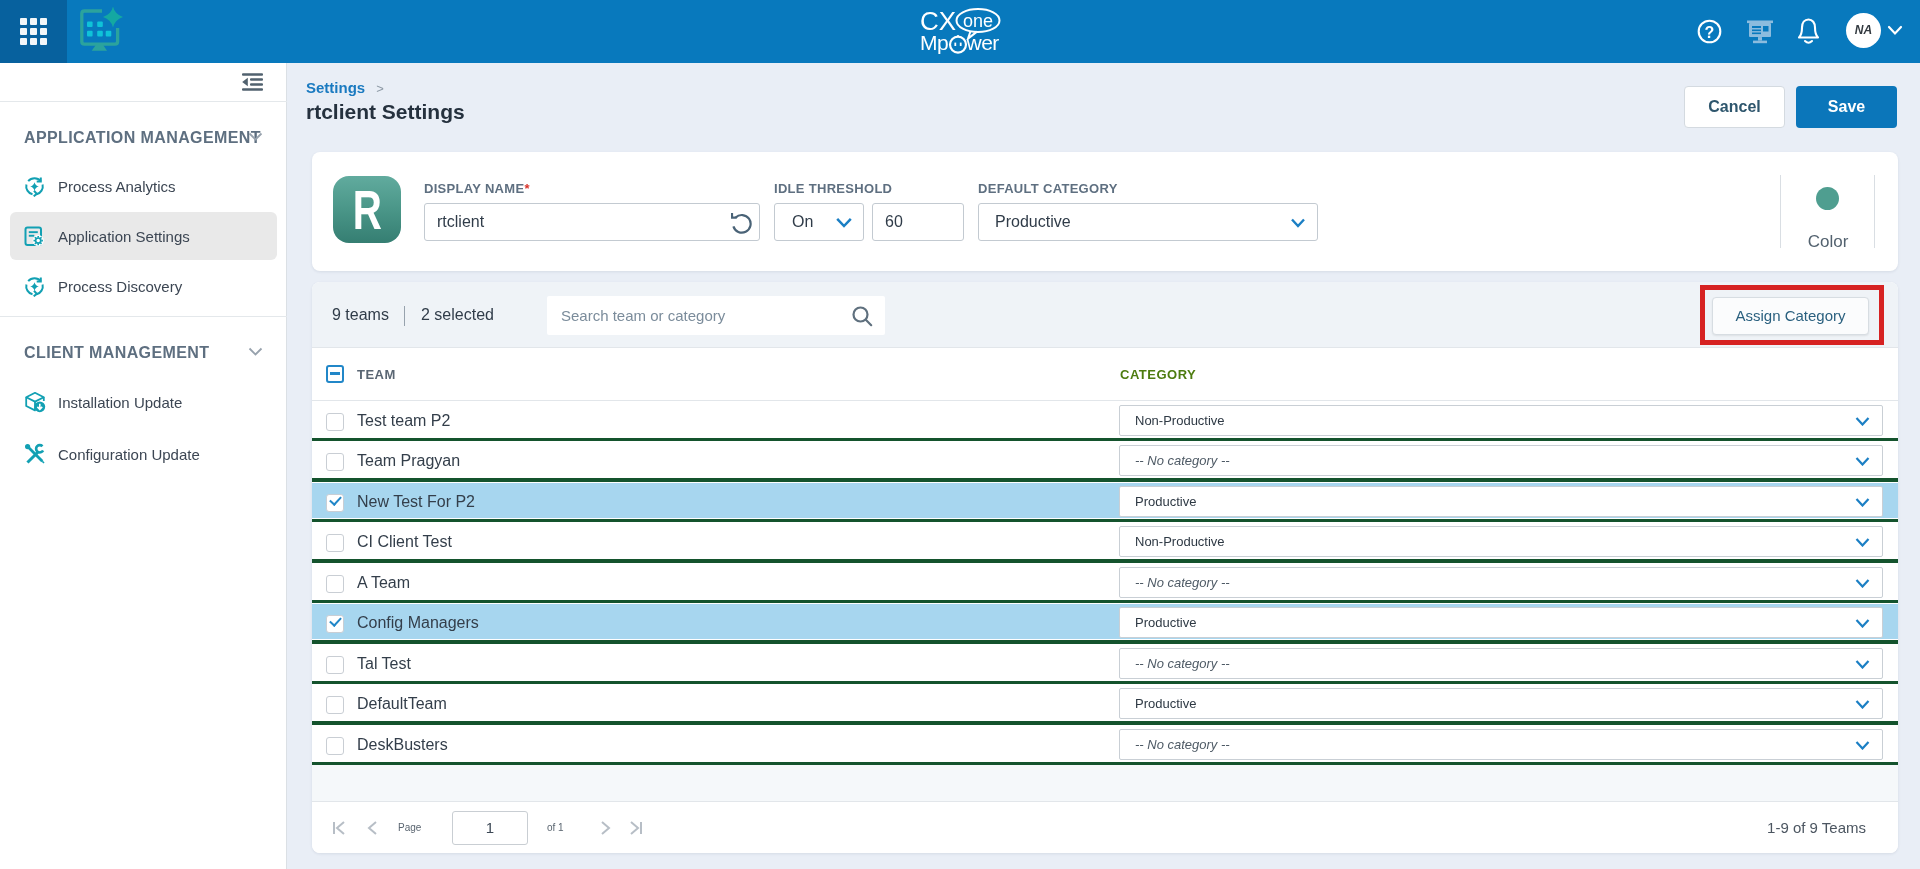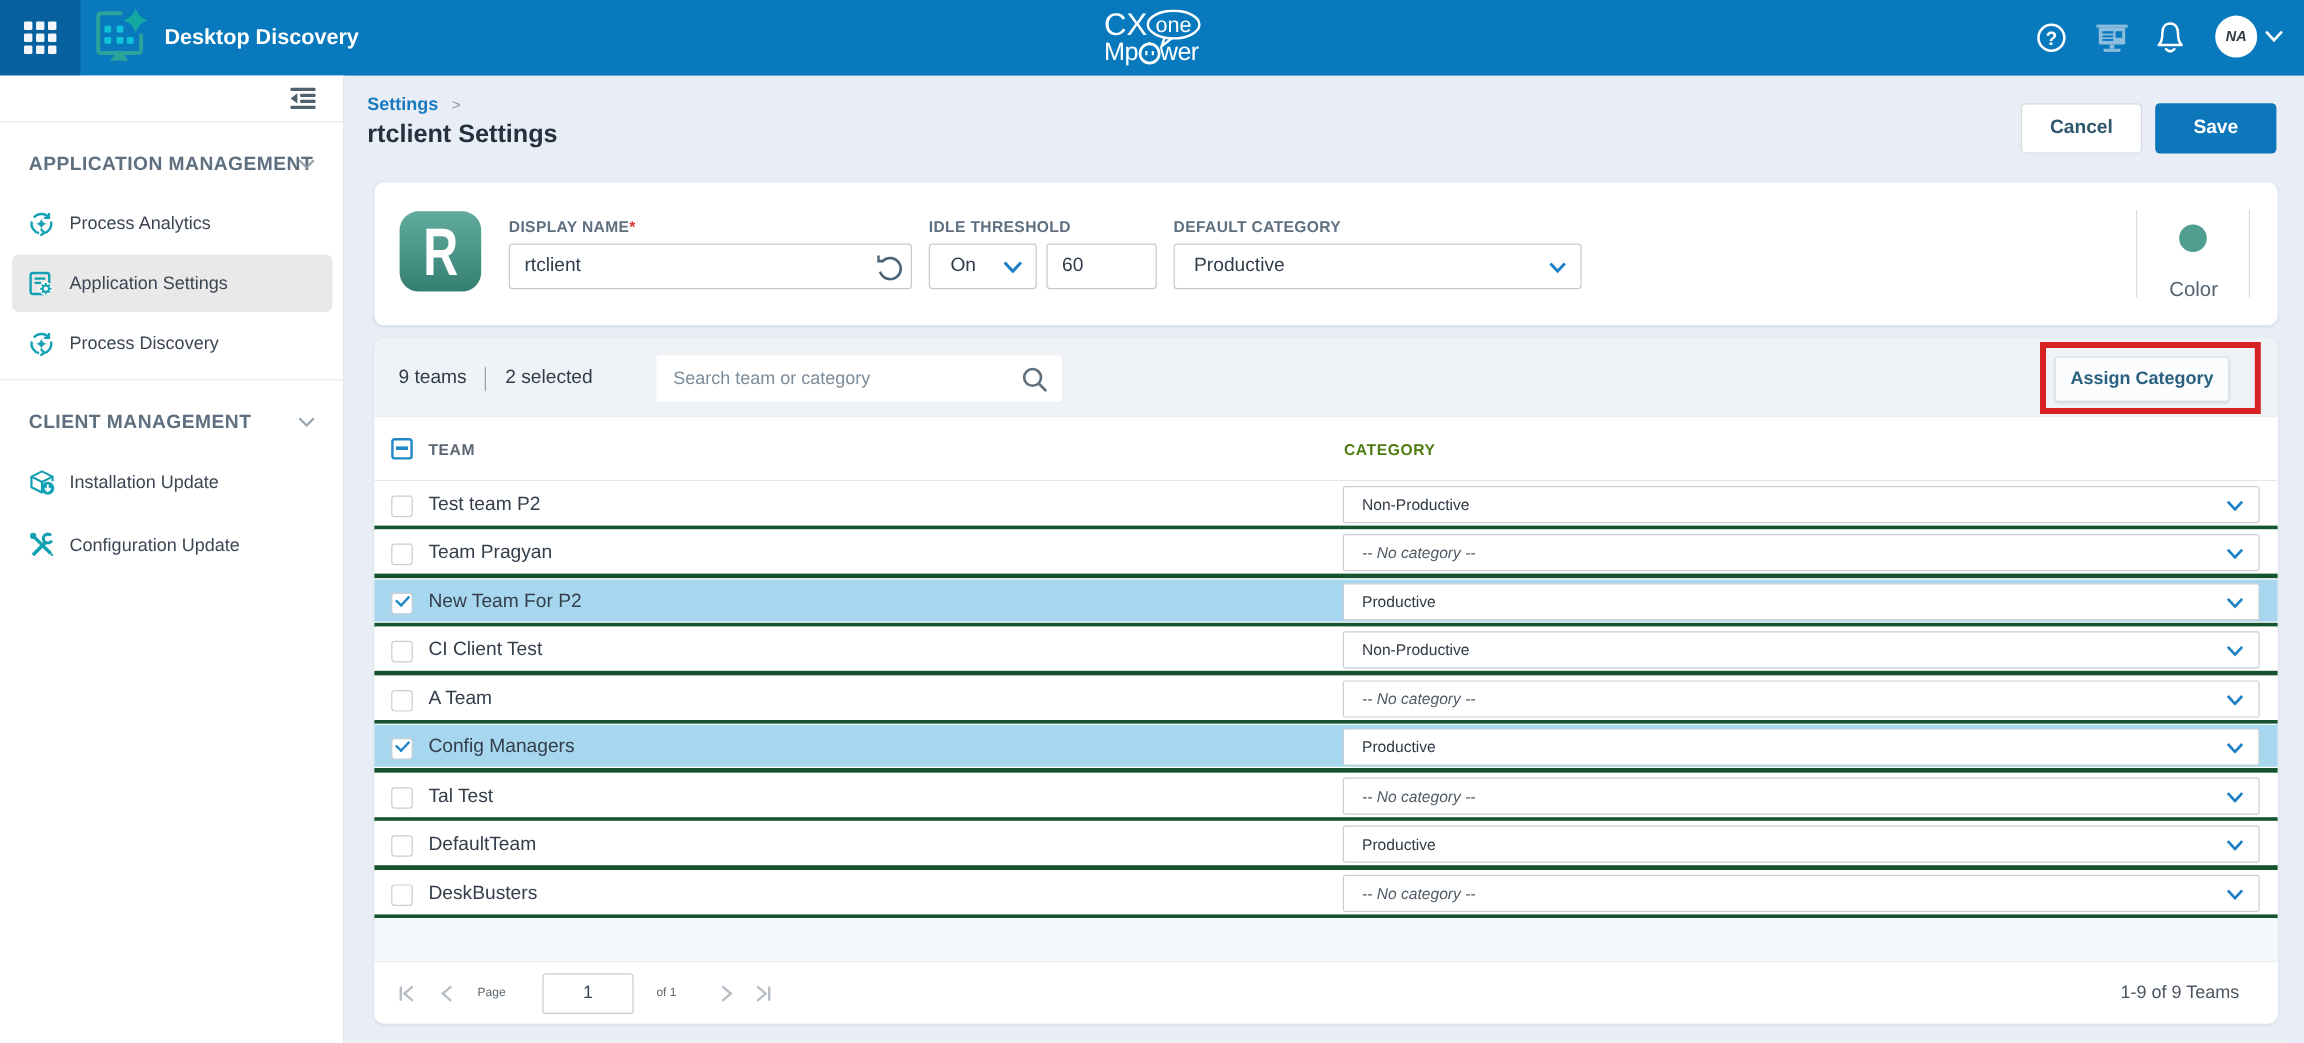--- a/index.html
+++ b/index.html
@@ -66,23 +66,23 @@
   .card2 { position:absolute; left:312px; top:282px; width:1586px; height:571px; background:#ffffff;
            border-radius:8px; box-shadow:0 1px 3px rgba(40,60,90,0.10); }
   .toolbar { position:absolute; left:0; top:0; width:1586px; height:66px; background:#eff3f7;
              border-radius:8px 8px 0 0; border-bottom:1px solid #e2e6ea; }
   .t-count { position:absolute; left:20px; top:24px; font-size:16px; color:#303c49; }
   .t-bar { position:absolute; left:92px; top:24px; width:1px; height:20px; background:#97a2ad; }
   .t-sel { position:absolute; left:109px; top:24px; font-size:16px; color:#303c49; }
   .searchbox { position:absolute; left:235px; top:14px; width:338px; height:39px; background:#ffffff; border-radius:2px; }
   .searchbox span { position:absolute; left:14px; top:11px; font-size:15px; color:#7b8c9b; }
   .redbox { position:absolute; left:1388px; top:3px; width:184px; height:60px; border:5px solid #d62222; }
-  .assignbtn { position:absolute; left:1400px; top:15px; width:146px; height:38px; background:#fbfcfd;
+  .assignbtn { position:absolute; left:1400px; top:15px; width:157px; height:38px; background:#fbfcfd;
                border:1px solid #d7dde2; border-radius:4px; box-shadow:0 1px 2px rgba(0,0,0,0.08);
-               color:#2a607f; font-size:15px; font-weight:bold; text-align:center; line-height:36px; }
+               color:#2a607f; font-size:15px; font-weight:normal; text-align:center; line-height:36px; }
 
   .thead { position:absolute; left:0; top:66px; width:1586px; height:53px; background:#ffffff;
            border-bottom:1px solid #e2e6ea; }
   .th-team { position:absolute; left:45px; top:19px; font-size:13px; font-weight:bold; color:#5a6673; letter-spacing:0.5px; }
   .th-cat  { position:absolute; left:808px; top:19px; font-size:13px; font-weight:bold; color:#4d7c0f; letter-spacing:0.5px; }
   .cb { position:absolute; width:18px; height:18px; border:1px solid #c9ced4; border-radius:3px; background:#fff; }
   .cb.ind { border:2px solid #2187c8; }
   .cb.ind:after { content:""; position:absolute; left:2px; top:5px; width:10px; height:2.5px; background:#2187c8; }
 
   .row { position:absolute; left:0; width:1586px; height:41px; border-bottom:4px solid #14532d; background:#fff; }
@@ -126,21 +126,20 @@
   <svg class="prodicon" width="48" height="48" viewBox="0 0 48 48">
     <path d="M24 5 H6.5 Q3.8 5 3.8 7.7 V35.4 Q3.8 38.1 6.5 38.1 H37 Q39.6 38.1 39.6 35.4 V22" fill="none" stroke="#2ba39d" stroke-width="3.3"></path>
     <rect x="9" y="15.4" width="5.6" height="5.6" rx="1" fill="#0fc3d8"></rect>
     <rect x="19.2" y="15.4" width="5.6" height="5.6" rx="1" fill="#0fc3d8"></rect>
     <rect x="9" y="24.8" width="5.6" height="5.6" rx="1" fill="#0fc3d8"></rect>
     <rect x="19.2" y="24.8" width="5.6" height="5.6" rx="1" fill="#0fc3d8"></rect>
     <rect x="27.7" y="24.8" width="5.6" height="5.6" rx="1" fill="#0fc3d8"></rect>
     <path d="M35 0.5 Q36.6 8 45 11 Q36.6 14 35 21.5 Q33.4 14 25 11 Q33.4 8 35 0.5 Z" fill="#14a8a2"></path>
     <path d="M18.5 38.1 L13.7 44.7 H29 L24.5 38.1 Z" fill="#2ba39d"></path>
   </svg>
-  <div class="prodname">Desktop Discovery</div>
   <svg class="cxlogo" width="96" height="50" viewBox="0 0 96 50">
     <g fill="none" stroke="#ffffff">
       <text x="8" y="21.5" font-size="26" fill="#ffffff" stroke="none" font-family="Liberation Sans, sans-serif">CX</text>
       <ellipse cx="66" cy="12.5" rx="21.5" ry="11.5" stroke-width="2"></ellipse>
       <path d="M58.5 23.2 L56 30.6 L65 23.6" stroke-width="2" stroke-linejoin="round"></path>
       <text x="66" y="19" font-size="18" fill="#ffffff" stroke="none" text-anchor="middle" font-family="Liberation Sans, sans-serif">one</text>
       <text x="8" y="42" font-size="21" letter-spacing="-0.5" fill="#ffffff" stroke="none" font-family="Liberation Sans, sans-serif">Mp</text>
       <circle cx="46" cy="36.6" r="8" stroke-width="2.2"></circle>
       <line x1="43.3" y1="34.6" x2="43.3" y2="38" stroke-width="1.8"></line>
       <line x1="48.7" y1="34.6" x2="48.7" y2="38" stroke-width="1.8"></line>
@@ -314,21 +313,21 @@
     <div class="cb"></div>
     <div class="rname">Team Pragyan</div>
     <div class="dd none">-- No category --
       <svg style="position:absolute; right:12px; top:11px;" width="15" height="9" viewBox="0 0 15 9">
             <path d="M1.5 1 L7.5 7.5 L13.5 1" fill="none" stroke="#1b7fc4" stroke-width="2.2"></path>
           </svg>
     </div>
   </div>
   <div class="row sel" style="top:199.9px;">
     <div class="cb chk"></div>
-    <div class="rname">New Team For P2</div>
+    <div class="rname">New Test For P2</div>
     <div class="dd">Productive
       <svg style="position:absolute; right:12px; top:11px;" width="15" height="9" viewBox="0 0 15 9">
             <path d="M1.5 1 L7.5 7.5 L13.5 1" fill="none" stroke="#1b7fc4" stroke-width="2.2"></path>
           </svg>
     </div>
   </div>
   <div class="row" style="top:240.35000000000002px;">
     <div class="cb"></div>
     <div class="rname">CI Client Test</div>
     <div class="dd">Non-Productive

